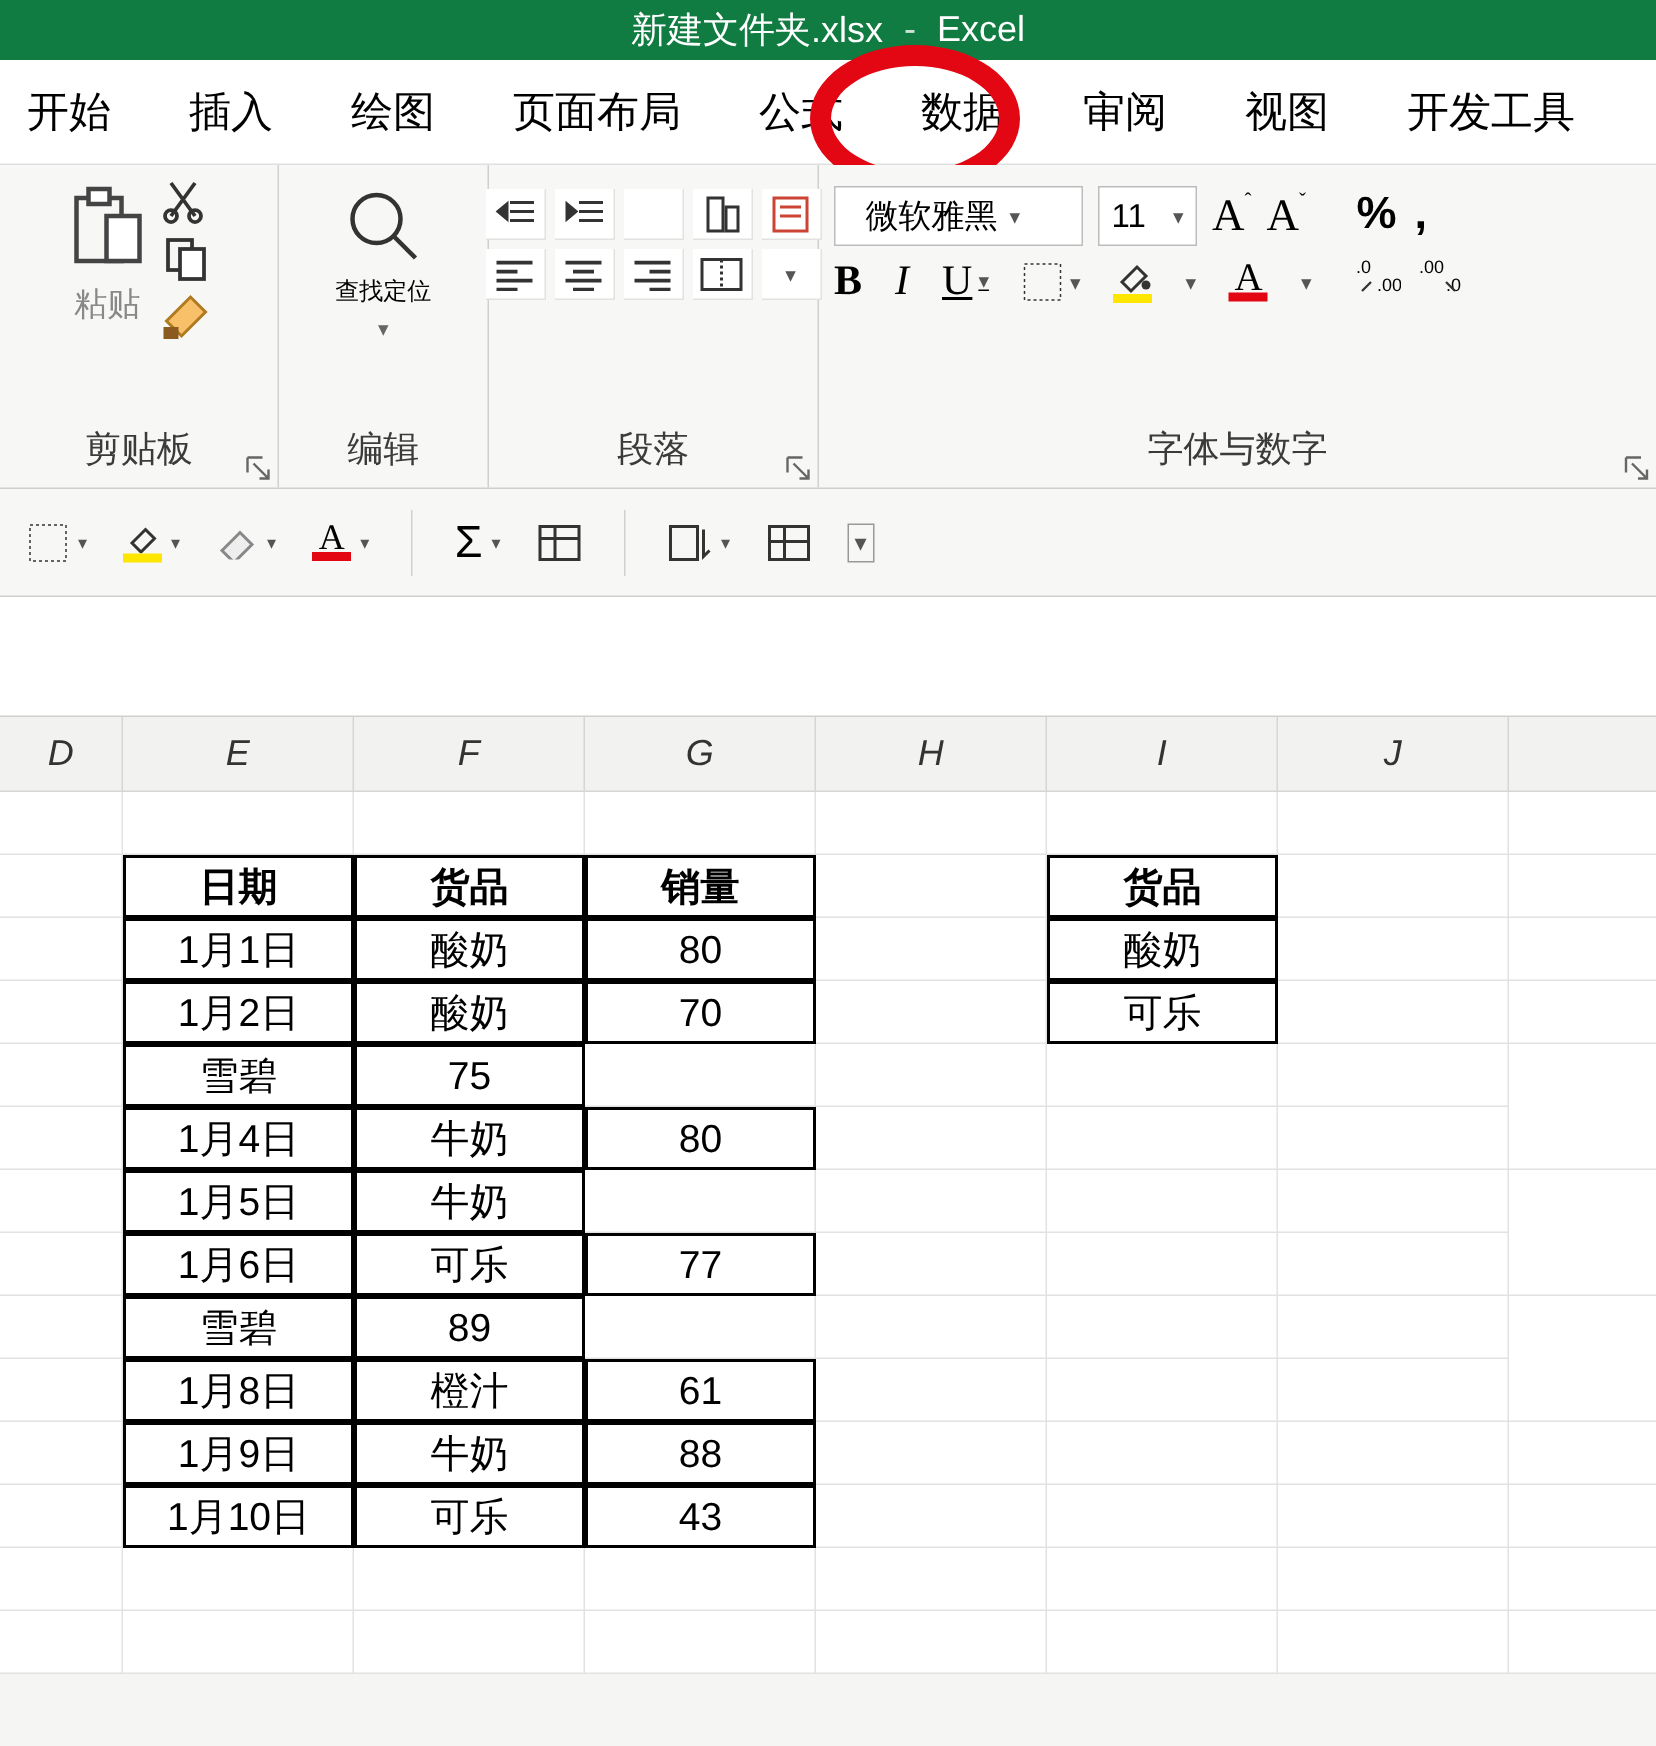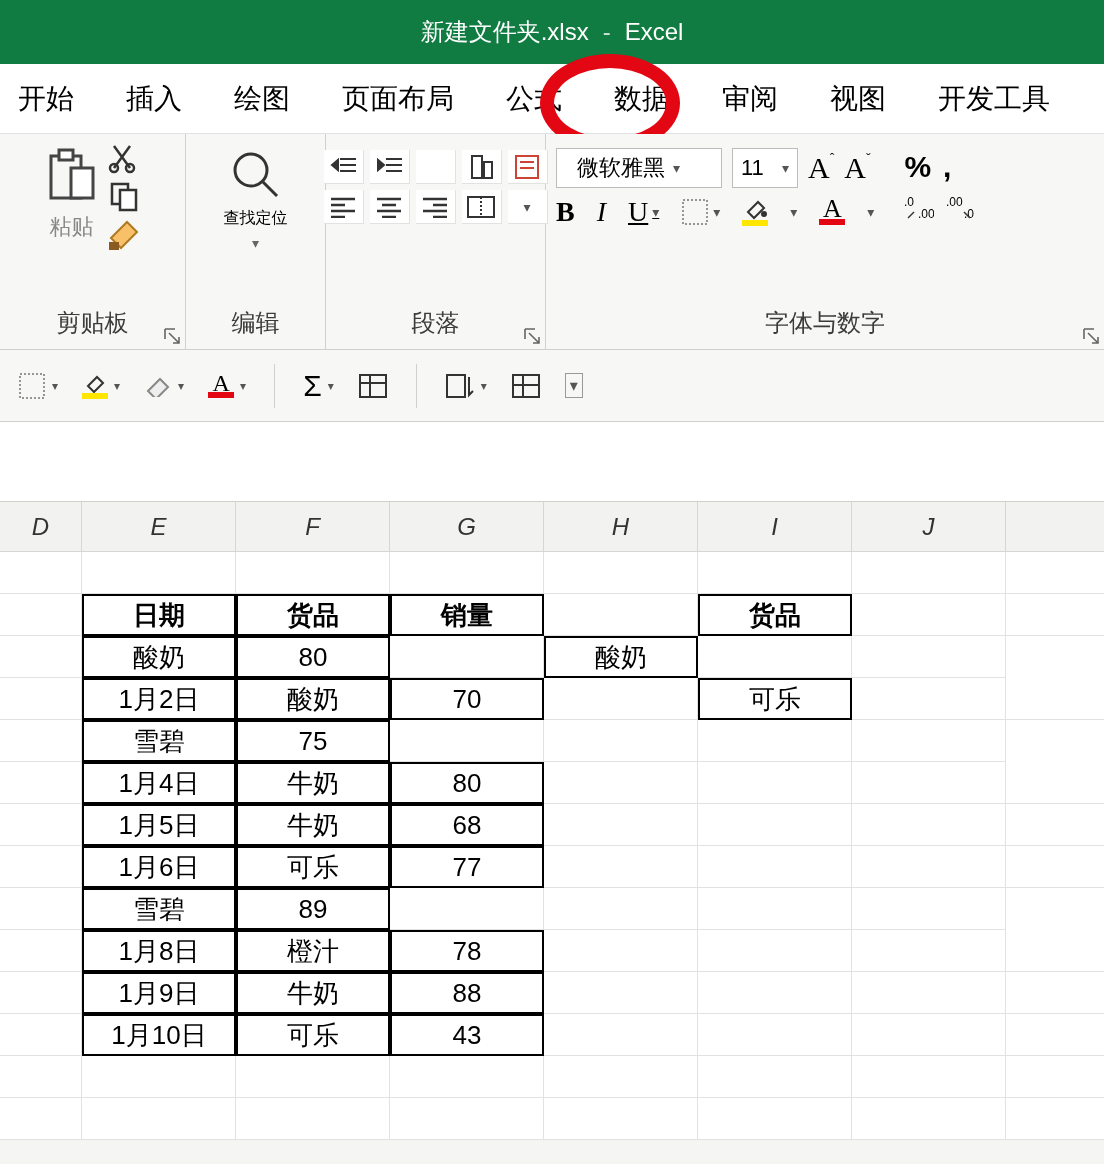--- a/index.html
+++ b/index.html
@@ -6,21 +6,21 @@
   body {
     font-family: "Microsoft YaHei", "微软雅黑", sans-serif;
     background: #f5f5f3;
     width: 1104px;
     overflow: hidden;
   }
   
   .title-bar {
     background: #107c41;
     color: #fff;
-    height: 64px;
+    height: 40px;
     display: flex;
     align-items: center;
     justify-content: center;
     font-size: 24px;
     font-weight: 400;
     position: relative;
   }
   .title-bar .fn { letter-spacing: 0; }
   .title-bar .dash { margin: 0 14px; opacity: .8; }
   
@@ -460,20 +460,21 @@
         <div class="cell bordered bold">日期</div>
         <div class="cell bordered bold">货品</div>
         <div class="cell bordered bold">销量</div>
         <div class="cell"></div>
         <div class="cell bordered bold">货品</div>
         <div class="cell"></div>
         <div class="cell"></div>
       </div>
       <div class="row">
         <div class="cell"></div>
+        <div class="cell bordered">1月1日</div>
         <div class="cell bordered">酸奶</div>
         <div class="cell bordered">80</div>
         <div class="cell"></div>
         <div class="cell bordered">酸奶</div>
         <div class="cell"></div>
         <div class="cell"></div>
       </div>
       <div class="row">
         <div class="cell"></div>
         <div class="cell bordered">1月2日</div>
@@ -500,21 +501,20 @@
         <div class="cell bordered">80</div>
         <div class="cell"></div>
         <div class="cell"></div>
         <div class="cell"></div>
         <div class="cell"></div>
       </div>
       <div class="row">
         <div class="cell"></div>
         <div class="cell bordered">1月5日</div>
         <div class="cell bordered">牛奶</div>
-        <div class="cell bordered">68</div>
         <div class="cell"></div>
         <div class="cell"></div>
         <div class="cell"></div>
         <div class="cell"></div>
       </div>
       <div class="row">
         <div class="cell"></div>
         <div class="cell bordered">1月6日</div>
         <div class="cell bordered">可乐</div>
         <div class="cell bordered">77</div>
@@ -529,21 +529,21 @@
         <div class="cell bordered">89</div>
         <div class="cell"></div>
         <div class="cell"></div>
         <div class="cell"></div>
         <div class="cell"></div>
       </div>
       <div class="row">
         <div class="cell"></div>
         <div class="cell bordered">1月8日</div>
         <div class="cell bordered">橙汁</div>
-        <div class="cell bordered">78</div>
+        <div class="cell bordered">61</div>
         <div class="cell"></div>
         <div class="cell"></div>
         <div class="cell"></div>
         <div class="cell"></div>
       </div>
       <div class="row">
         <div class="cell"></div>
         <div class="cell bordered">1月9日</div>
         <div class="cell bordered">牛奶</div>
         <div class="cell bordered">88</div>

